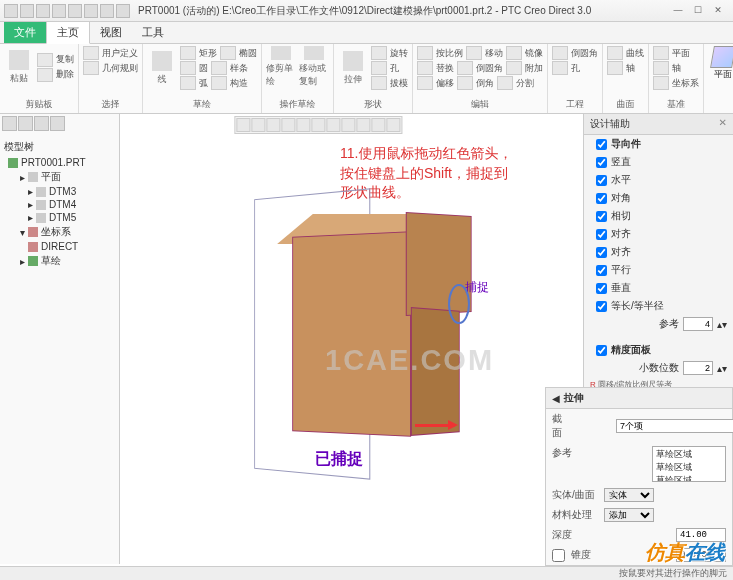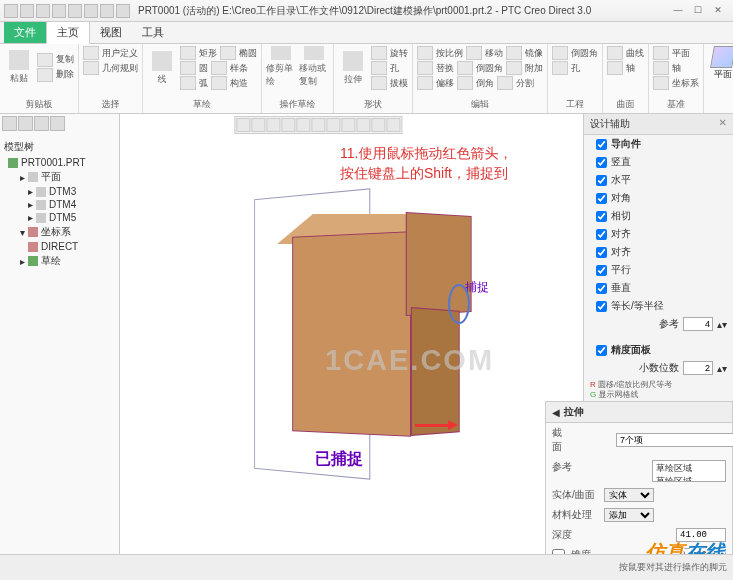--- a/index.html
+++ b/index.html
@@ -75,26 +75,26 @@
   .hints .r { color: #c33; }
   .hints .g { color: #3a3; }
   .hints .b { color: #33c; }
   
   
   .extrude-panel { position: absolute; right: 0; bottom: 14px; width: 188px; background: #f8f8f8; border: 1px solid #ccc; font-size: 10px; }
   .ep-head { padding: 3px 6px; background: #eee; border-bottom: 1px solid #ccc; display: flex; align-items: center; gap: 4px; }
   .ep-row { padding: 3px 6px; display: flex; align-items: center; gap: 6px; }
   .ep-lbl { width: 46px; color: #555; }
   .ep-val { flex: 1; background: #fff; border: 1px solid #aaa; padding: 1px 3px; font-size: 9px; height: 14px; margin-left: 48px; }
-  .ep-list { height: 22px; overflow: auto; }
+  .ep-list { height: 36px; overflow: auto; }
   .ep-num { width: 50px; text-align: left; font-family: Liberation Mono, monospace; }
   .ep-sel { width: 50px; border: 1px solid #aaa; font-size: 9px; }
   
   
-  .statusbar { position: absolute; bottom: 0; left: 0; right: 0; height: 26px; background: #eee; border-top: 1px solid #ccc; display: flex; align-items: center; font-size: 9px; color: #666; padding: 0 6px; justify-content: space-between; }
+  .statusbar { position: absolute; bottom: 0; left: 0; right: 0; height: 14px; background: #eee; border-top: 1px solid #ccc; display: flex; align-items: center; font-size: 9px; color: #666; padding: 0 6px; justify-content: space-between; }
   .logo { position: absolute; right: 8px; bottom: 14px; font-size: 20px; font-weight: bold; font-style: italic; color: #1a7ec8; text-shadow: 1px 1px #fff; pointer-events: none; }
   .logo .orange { color: #e80; }
 </style>
 </head>
 <body>
 
 <div class="titlebar">
   <div class="qat">
     <div class="qat-btn"></div>
     <div class="qat-btn"></div>
@@ -337,20 +337,21 @@
       <div class="vp-tbtn"></div>
       <div class="vp-tbtn"></div>
       <div class="vp-tbtn"></div>
       <div class="vp-tbtn"></div>
       <div class="vp-tbtn"></div>
       <div class="vp-tbtn"></div>
     </div>
     <div class="annotation">
       <div>11.使用鼠标拖动红色箭头，</div>
       <div>按住键盘上的Shift，捕捉到</div>
+      <div>形状曲线。</div>
     </div>
     <div class="model">
       <div class="wire" style="top:0;left:10px;width:120px;height:280px;transform:perspective(400px) rotateY(-15deg)"></div>
       <div class="box-top"></div>
       <div class="box-face1"></div>
       <div class="box-face2"></div>
       <div class="box-face3"></div>
       <div class="watermark">1CAE.COM</div>
       <div class="captured">已捕捉</div>
       <div class="capture-lbl">捕捉</div>

